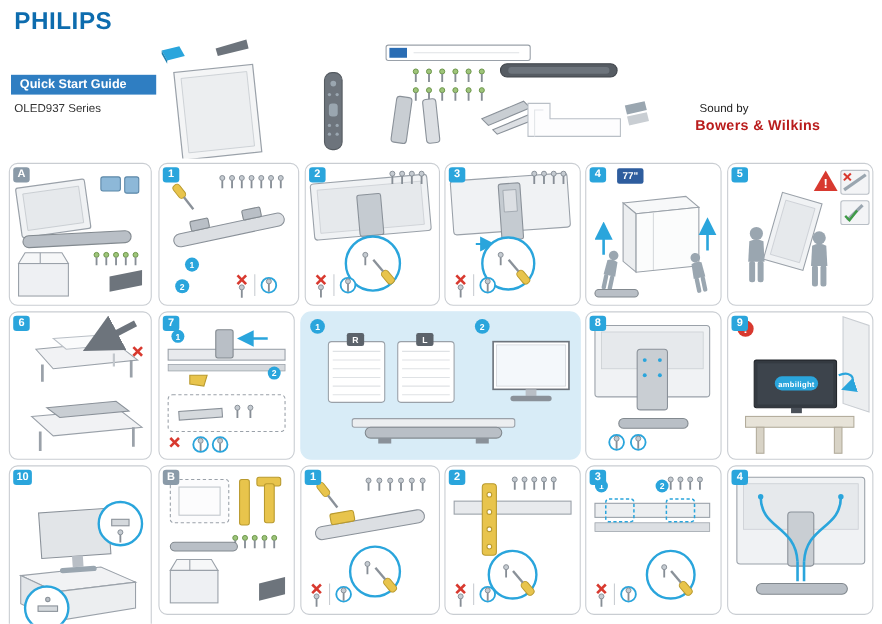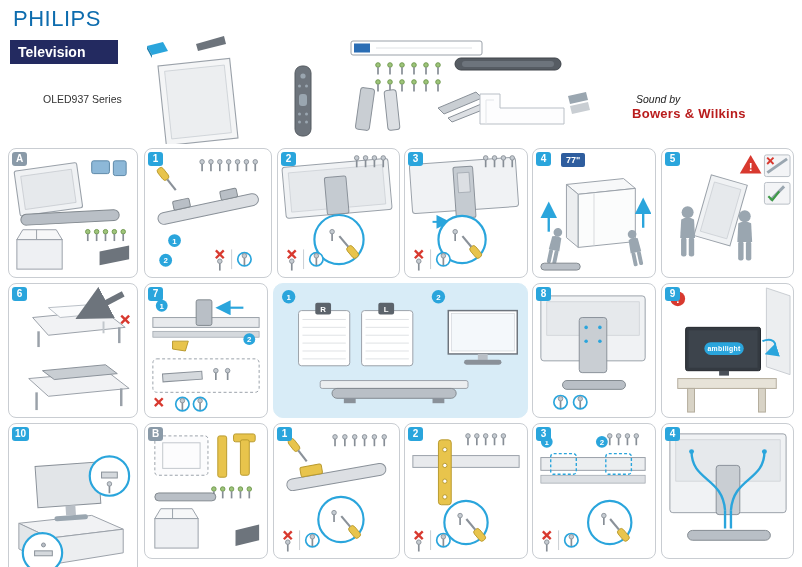--- a/index.html
+++ b/index.html
@@ -1,23 +1,23 @@
 <!DOCTYPE html>
 <html><head>
 <meta charset="utf-8">
 <style>
   html,body{margin:0;padding:0;background:#fff;width:802px;height:567px;overflow:hidden;
     font-family:"Liberation Sans",sans-serif;}
   .page{position:relative;width:802px;height:567px;background:#fff;}
   .abs{position:absolute;}
-  .brand{font-size:22px;font-weight:400;color:#0d6cae;letter-spacing:.5px;}
+  .brand{font-size:22px;font-weight:700;color:#0d6cae;letter-spacing:.5px;}
   .bar1{background:#232a60;color:#fff;font-size:14px;font-weight:700;padding:4px 8px;width:92px;}
   .bar2{background:#2f7ec2;color:#fff;font-size:11.5px;font-weight:700;padding:3px 8px;width:116px;}
-  .series{font-size:10.5px;color:#333;margin-left:30px;}
-  .soundby{font-size:10.5px;color:#222;font-style:italic;}
+  .series{font-size:10.5px;color:#333;}
+  .soundby{font-size:10.5px;color:#222;}
   .bwlogo{font-size:13px;font-weight:600;color:#b91c1c;letter-spacing:.3px;}
   .panel{position:absolute;background:#fff;border:1.5px solid #c9cdd2;border-radius:8px;box-sizing:border-box;}
   .panel.blue{background:#d8ecf7;border-color:#d8ecf7;border-radius:10px;}
   .sk{position:absolute;left:0;top:0;width:100%;height:100%;}
   .badge{position:absolute;top:3px;left:3px;min-width:15px;height:14px;padding:0 3px;border-radius:3px;
     background:#2aa5dc;color:#fff;font-size:10px;font-weight:700;line-height:14px;text-align:center;
     z-index:2;box-sizing:border-box;}
   .badge.gray{background:#8a9aa8;}
   .sizetag{position:absolute;top:4px;left:28px;background:#2e5d9e;color:#fff;font-size:9px;
     font-weight:700;padding:2px 5px;border-radius:2px;z-index:2;}
@@ -68,21 +68,21 @@
   <g id="person">
           <circle cx="0" cy="-15" r="4.2" fill="#9aa6b0"></circle>
           <path d="M-4.5,-10 Q0,-12.5 4.5,-10 L5.2,3 L-5.2,3 Z" fill="#9aa6b0"></path>
           <rect x="-4.6" y="2.5" width="3.8" height="13.5" rx="1.6" fill="#9aa6b0"></rect>
           <rect x="0.8" y="2.5" width="3.8" height="13.5" rx="1.6" fill="#9aa6b0"></rect>
         </g>
 </defs>
 </svg>
 
 <div class="abs brand" style="left:13px;top:6px">PHILIPS</div>
-<div class="abs bar1" style="left:10px;top:40px">Television</div>
+<div class="abs bar2" style="left:10px;top:68px">Quick Start Guide</div>
 <div class="abs series" style="left:13px;top:93px">OLED937 Series</div>
 <div class="abs soundby" style="left:636px;top:93px">Sound by</div>
 <div class="abs bwlogo" style="left:632px;top:106px">Bowers &amp; Wilkins</div>
 
 <div class="abs" style="left:138px;top:34px;width:486px;height:110px">
   <svg class="abs" style="left:6px;top:6px" width="26" height="20" viewBox="0 0 26 20">
     <polygon points="3,6 19,2 24,11 8,15" fill="#2aa5dc"></polygon>
         <polygon points="3,6 8,15 8,18 3,9" fill="#1c7fae"></polygon>
   </svg>
   <svg class="abs" style="left:14px;top:16px" width="92" height="94" viewBox="0 0 92 94">

